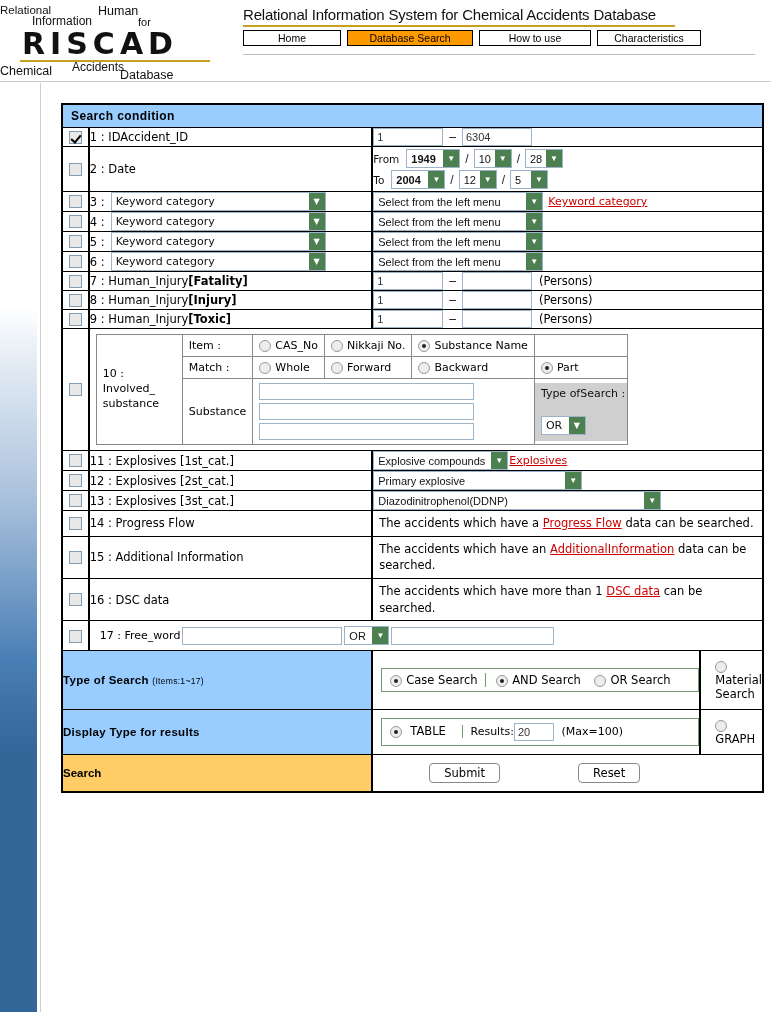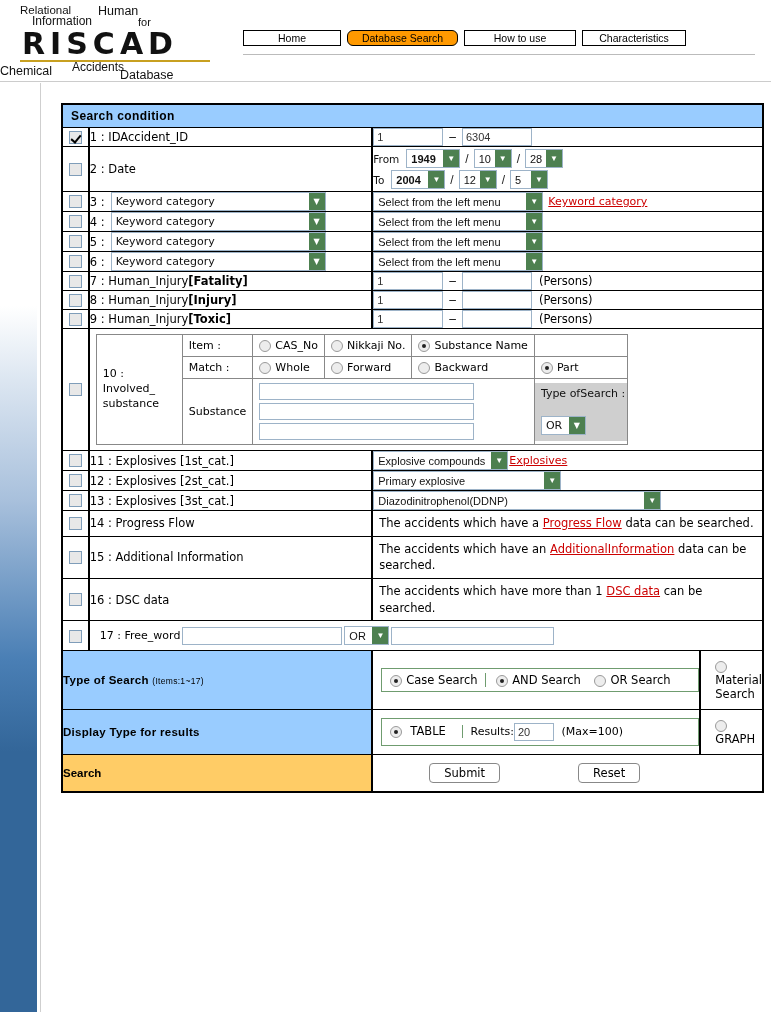--- a/index.html
+++ b/index.html
@@ -16,21 +16,21 @@
     height: 82px;
     background: #fff;
     border-bottom: 1px solid #cccccc;
   }
   #logo {
     position: absolute;
     left: 0; top: 2px;
     width: 232px; height: 78px;
   }
   .lg { position: absolute; color: #111; white-space: nowrap; }
-  .lg-relational { left: 20px;  top: 2px;  font-size: 11.5px; }
+  .lg-relational { left: 0;  top: 2px;  font-size: 11.5px; }
   .lg-information{ left: 32px; top: 12px; font-size: 12px; }
   .lg-system     { left: 98px; top: 2px;  font-size: 12.5px; }
   .lg-for        { left: 138px;top: 14px; font-size: 11px; }
   .lg-riscad {
     left: 22px; top: 24px;
     font-size: 30px; font-weight: bold; letter-spacing: 5px;
     font-family: "DejaVu Sans", sans-serif;
   }
   .lg-underline {
     position: absolute; left: 20px; top: 58px;
@@ -62,21 +62,21 @@
     border: 1px solid #000;
     background: #ffffff;
     font-size: 10.5px;
     color: #000;
     height: 16px;
     line-height: 14px;
     text-align: center;
     cursor: pointer;
   }
   .navbtn.w1 { width: 98px; }
-  .navbtn.w2 { width: 111px; border-radius: 6px; }
+  .navbtn.w2 { width: 126px; }
   .navbtn.w3 { width: 112px; }
   .navbtn.w4 { width: 104px; }
   .navbtn.active { background: #ff9900; }
   #nav-rule {
     position: absolute; left: 243px; top: 54px;
     width: 512px; height: 1px; background: #bbbbbb;
   }
 
   
   #leftstrip {
@@ -222,21 +222,21 @@
     font-size: 8px;
     line-height: 17px;
     text-align: center;
   }
   .sel.kw   { width: 215px; }
   .sel.kwr  { width: 170px; }
   .sel.yr   { width: 54px; font-weight: bold; }
   .sel.mo   { width: 38px; }
   .sel.dy   { width: 38px; }
   .sel.ex1  { width: 135px; }
-  .sel.ex2  { width: 188px; text-decoration: underline; }
+  .sel.ex2  { width: 209px; text-decoration: underline; }
   .sel.ex3  { width: 288px; }
   .sel.or   { width: 45px; }
   .sel.orfw { width: 45px; }
 
   .dlink {
     color: #cc0000;
     text-decoration: underline;
     font-size: 11px;
     margin-left: 5px;
     cursor: pointer;
@@ -345,20 +345,23 @@
     <span class="lg lg-information">Information</span>
     <span class="lg lg-system">Human</span>
     <span class="lg lg-for">for</span>
     <span class="lg lg-riscad">RISCAD</span>
     <span class="lg-underline"></span>
     <span class="lg lg-accidents">Accidents</span>
     <span class="lg lg-chemical">Chemical</span>
     <span class="lg lg-database">Database</span>
   </div>
 
+  <div id="titlebar">
+    <div id="site-title">Relational Information System for Chemical Accidents Database</div>
+  </div>
 
   <div id="navbar">
     <div class="navbtn w1">Home</div>
     <div class="navbtn w2 active">Database Search</div>
     <div class="navbtn w3">How to use</div>
     <div class="navbtn w4">Characteristics</div>
   </div>
   <div id="nav-rule"></div>
 </div>
 

